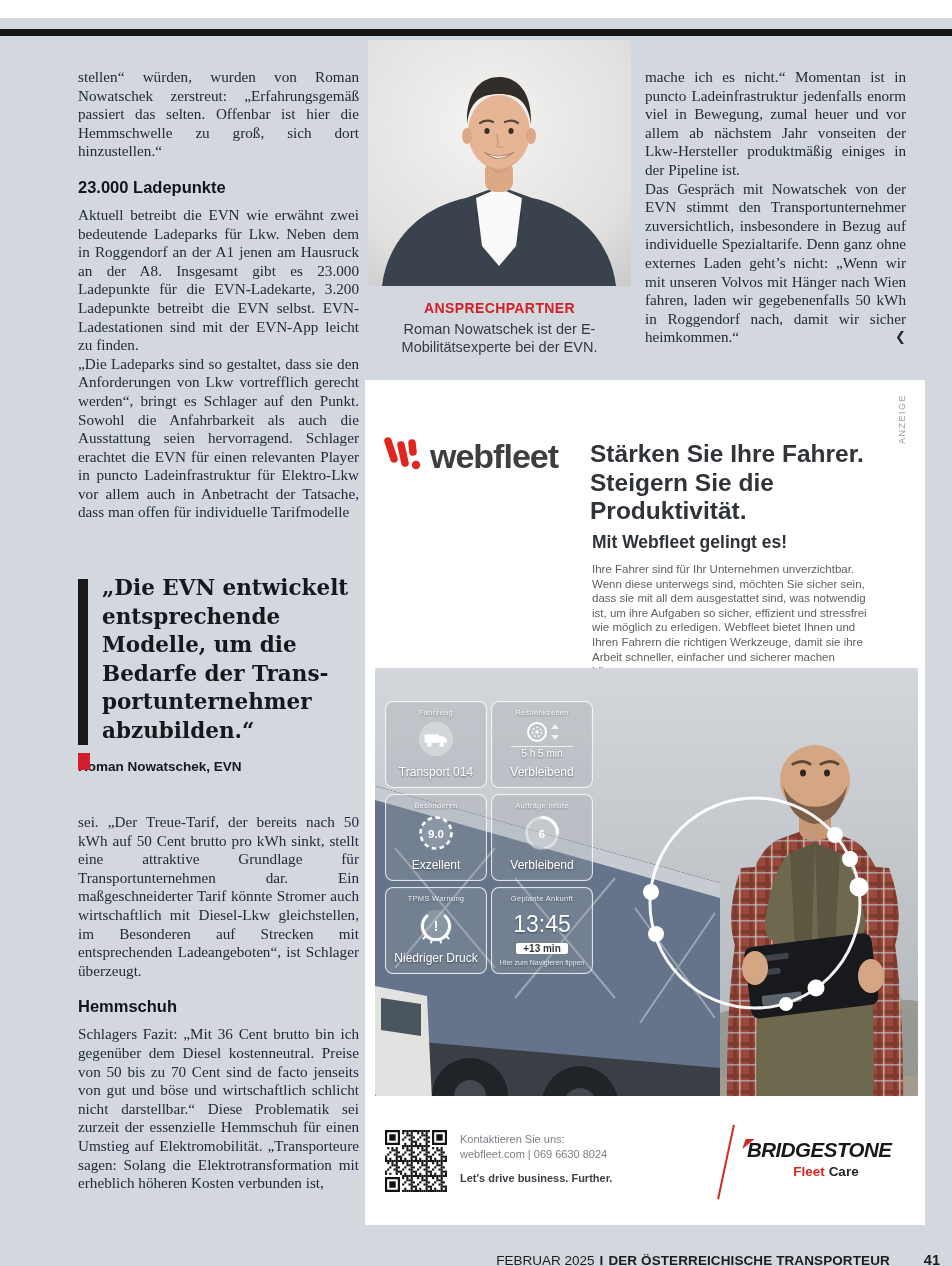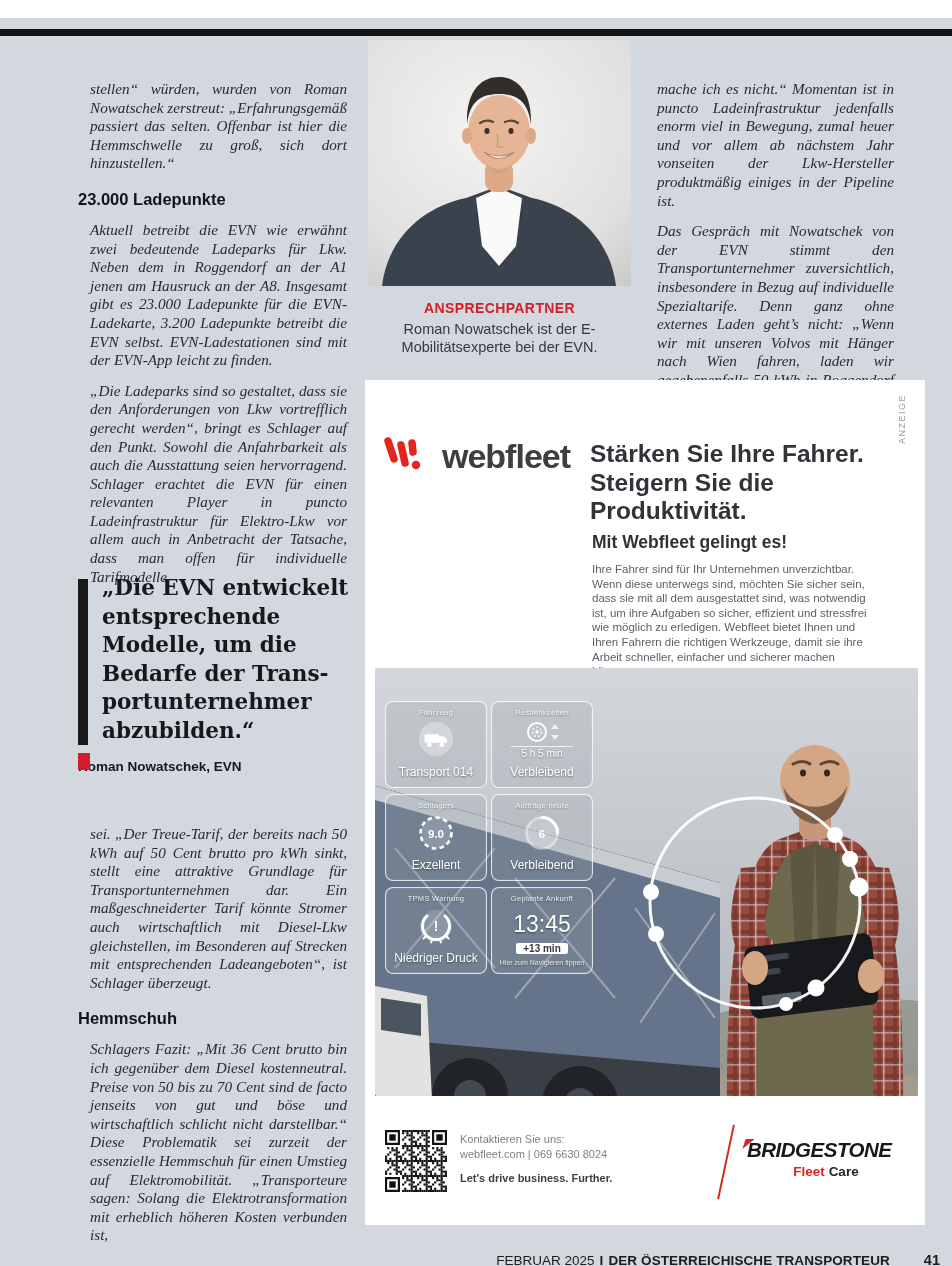--- a/index.html
+++ b/index.html
@@ -3,21 +3,21 @@
 <meta charset="utf-8">
 <style>
   html,body{margin:0;padding:0;}
   body{width:952px;height:1266px;position:relative;background:#ffffff;overflow:hidden;
        font-family:"Liberation Sans", sans-serif;}
   .paper{position:absolute;left:0;top:18px;width:952px;height:1248px;background:#d3d7de;}
   .topline{position:absolute;left:0;top:11px;width:952px;height:7px;background:#141414;}
 
   
   .serif{font-family:"Liberation Serif", serif;font-size:15.2px;line-height:18.6px;
-         color:#222b38;text-align:justify;margin:12px;font-style:italic;}
+         color:#222b38;text-align:justify;margin:0;}
   .subhead{font-family:"Liberation Sans", sans-serif;font-weight:700;font-size:16.5px;
            line-height:20px;color:#10151b;margin:16px 0 9px 0;}
   .lg1{position:absolute;left:78px;top:50px;width:281px;}
   .lg2{position:absolute;left:78px;top:795px;width:281px;}
   .col-right{position:absolute;left:645px;top:50px;width:261px;}
   .endmark{float:right;font-size:13px;color:#1d2631;font-family:"DejaVu Sans", sans-serif;}
 
   
   .pullquote{position:absolute;left:78px;top:556px;width:281px;}
   .q-bar{position:absolute;left:0;top:5px;width:10px;height:166px;background:#191919;}
@@ -29,21 +29,21 @@
   
   .portrait{position:absolute;left:368px;top:22px;width:263px;height:246px;overflow:hidden;}
   .caption{position:absolute;left:358px;top:282px;width:283px;text-align:center;}
   .cap-kicker{color:#d02029;font-weight:700;font-size:14px;letter-spacing:.4px;}
   .cap-text{margin:4px auto 0;width:250px;font-size:14.5px;line-height:18px;color:#343a41;font-weight:500;}
 
   
   .ad{position:absolute;left:365px;top:362px;width:560px;height:845px;background:#ffffff;}
   .anzeige{position:absolute;right:18px;top:14px;writing-mode:vertical-rl;transform:rotate(180deg);
            font-size:9px;letter-spacing:1.5px;color:#9a9a9a;}
-  .wf-logo{position:absolute;left:17px;top:52px;display:flex;align-items:center;gap:18px;}
+  .wf-logo{position:absolute;left:17px;top:52px;display:flex;align-items:center;gap:6px;}
   .wf-word{font-size:34px;font-weight:700;letter-spacing:-1px;color:#3e3e3d;}
   .ad-headline{position:absolute;left:225px;top:60px;font-size:24.5px;line-height:28.5px;
                font-weight:700;color:#303439;white-space:pre-line;}
   .ad-subhead{position:absolute;left:227px;top:152px;font-size:17.5px;font-weight:700;color:#2f3338;}
   .ad-body{position:absolute;left:227px;top:182px;width:282px;font-size:11.5px;line-height:14.6px;color:#5b5f64;}
 
   .ad-photo{position:absolute;left:10px;top:288px;width:543px;height:428px;overflow:hidden;border-radius:2px;}
   .ad-photo > svg{position:absolute;left:0;top:0;}
 
   .tile{position:absolute;width:100px;height:85px;border:1px solid rgba(255,255,255,.78);
@@ -276,21 +276,21 @@
             <path d="M36 4 l4 5 h-8 Z" fill="rgba(255,255,255,.75)"></path>
             <path d="M36 20 l4 -5 h-8 Z" fill="rgba(255,255,255,.75)"></path>
           </svg>
         </div>
         <div class="t-div"></div>
         <div class="t-metric">5 h 5 min</div>
         <div class="t-value">Verbleibend</div>
       </div>
 
       <div class="tile" style="left:10px;top:126px">
-        <div class="t-label">Schlagers</div>
+        <div class="t-label">Besonderen</div>
         <div class="t-icon">
           <svg width="40" height="40" viewBox="0 0 40 40">
             <circle cx="20" cy="20" r="15.5" fill="rgba(255,255,255,.18)" stroke="#fff" stroke-width="2.6" stroke-dasharray="4.5 3.5"></circle>
             <text x="20" y="24.5" text-anchor="middle" font-family="Liberation Sans, sans-serif" font-size="11.5" font-weight="bold" fill="#fff">9.0</text>
           </svg>
         </div>
         <div class="t-value">Exzellent</div>
       </div>
 
       <div class="tile" style="left:116px;top:126px">

